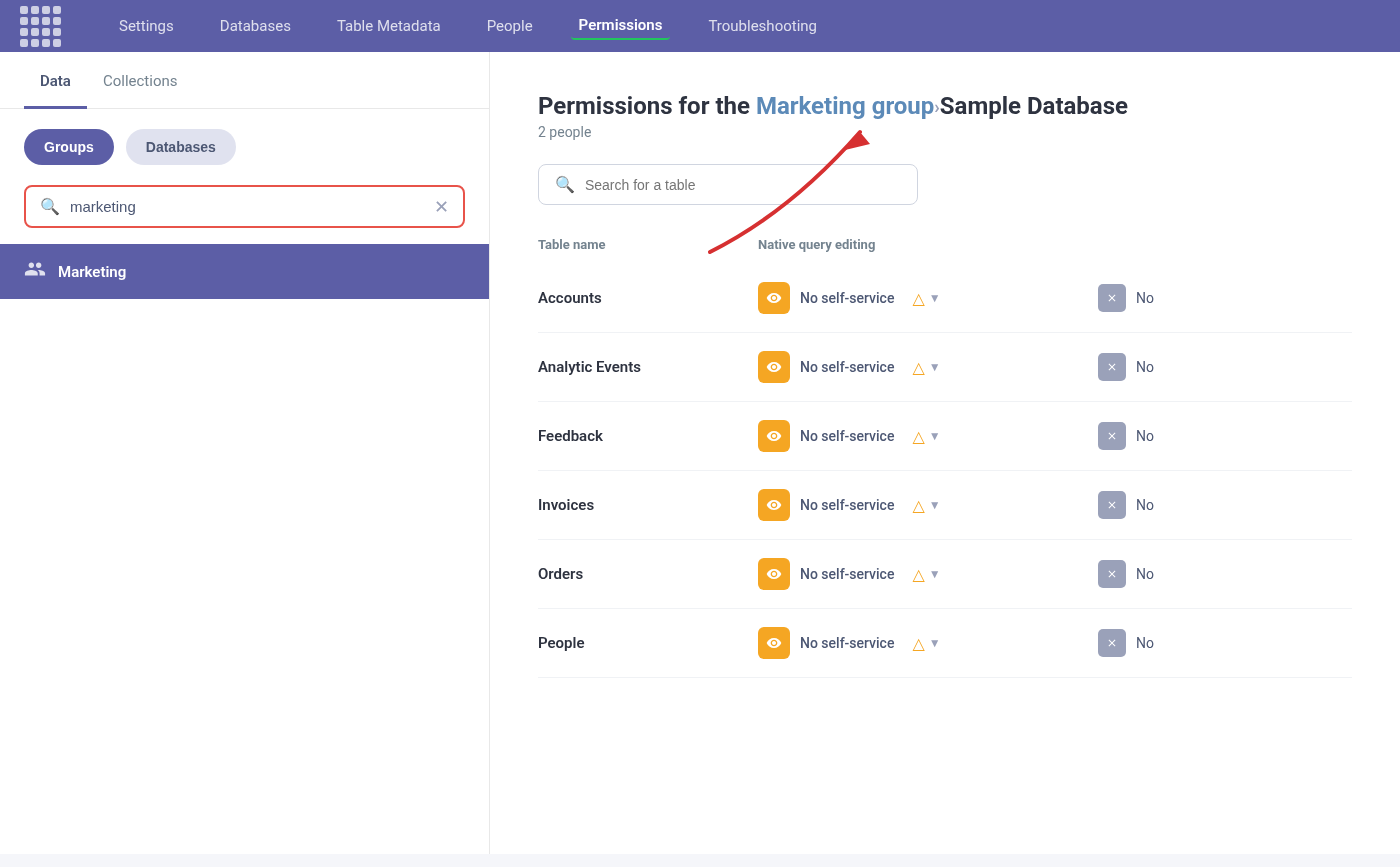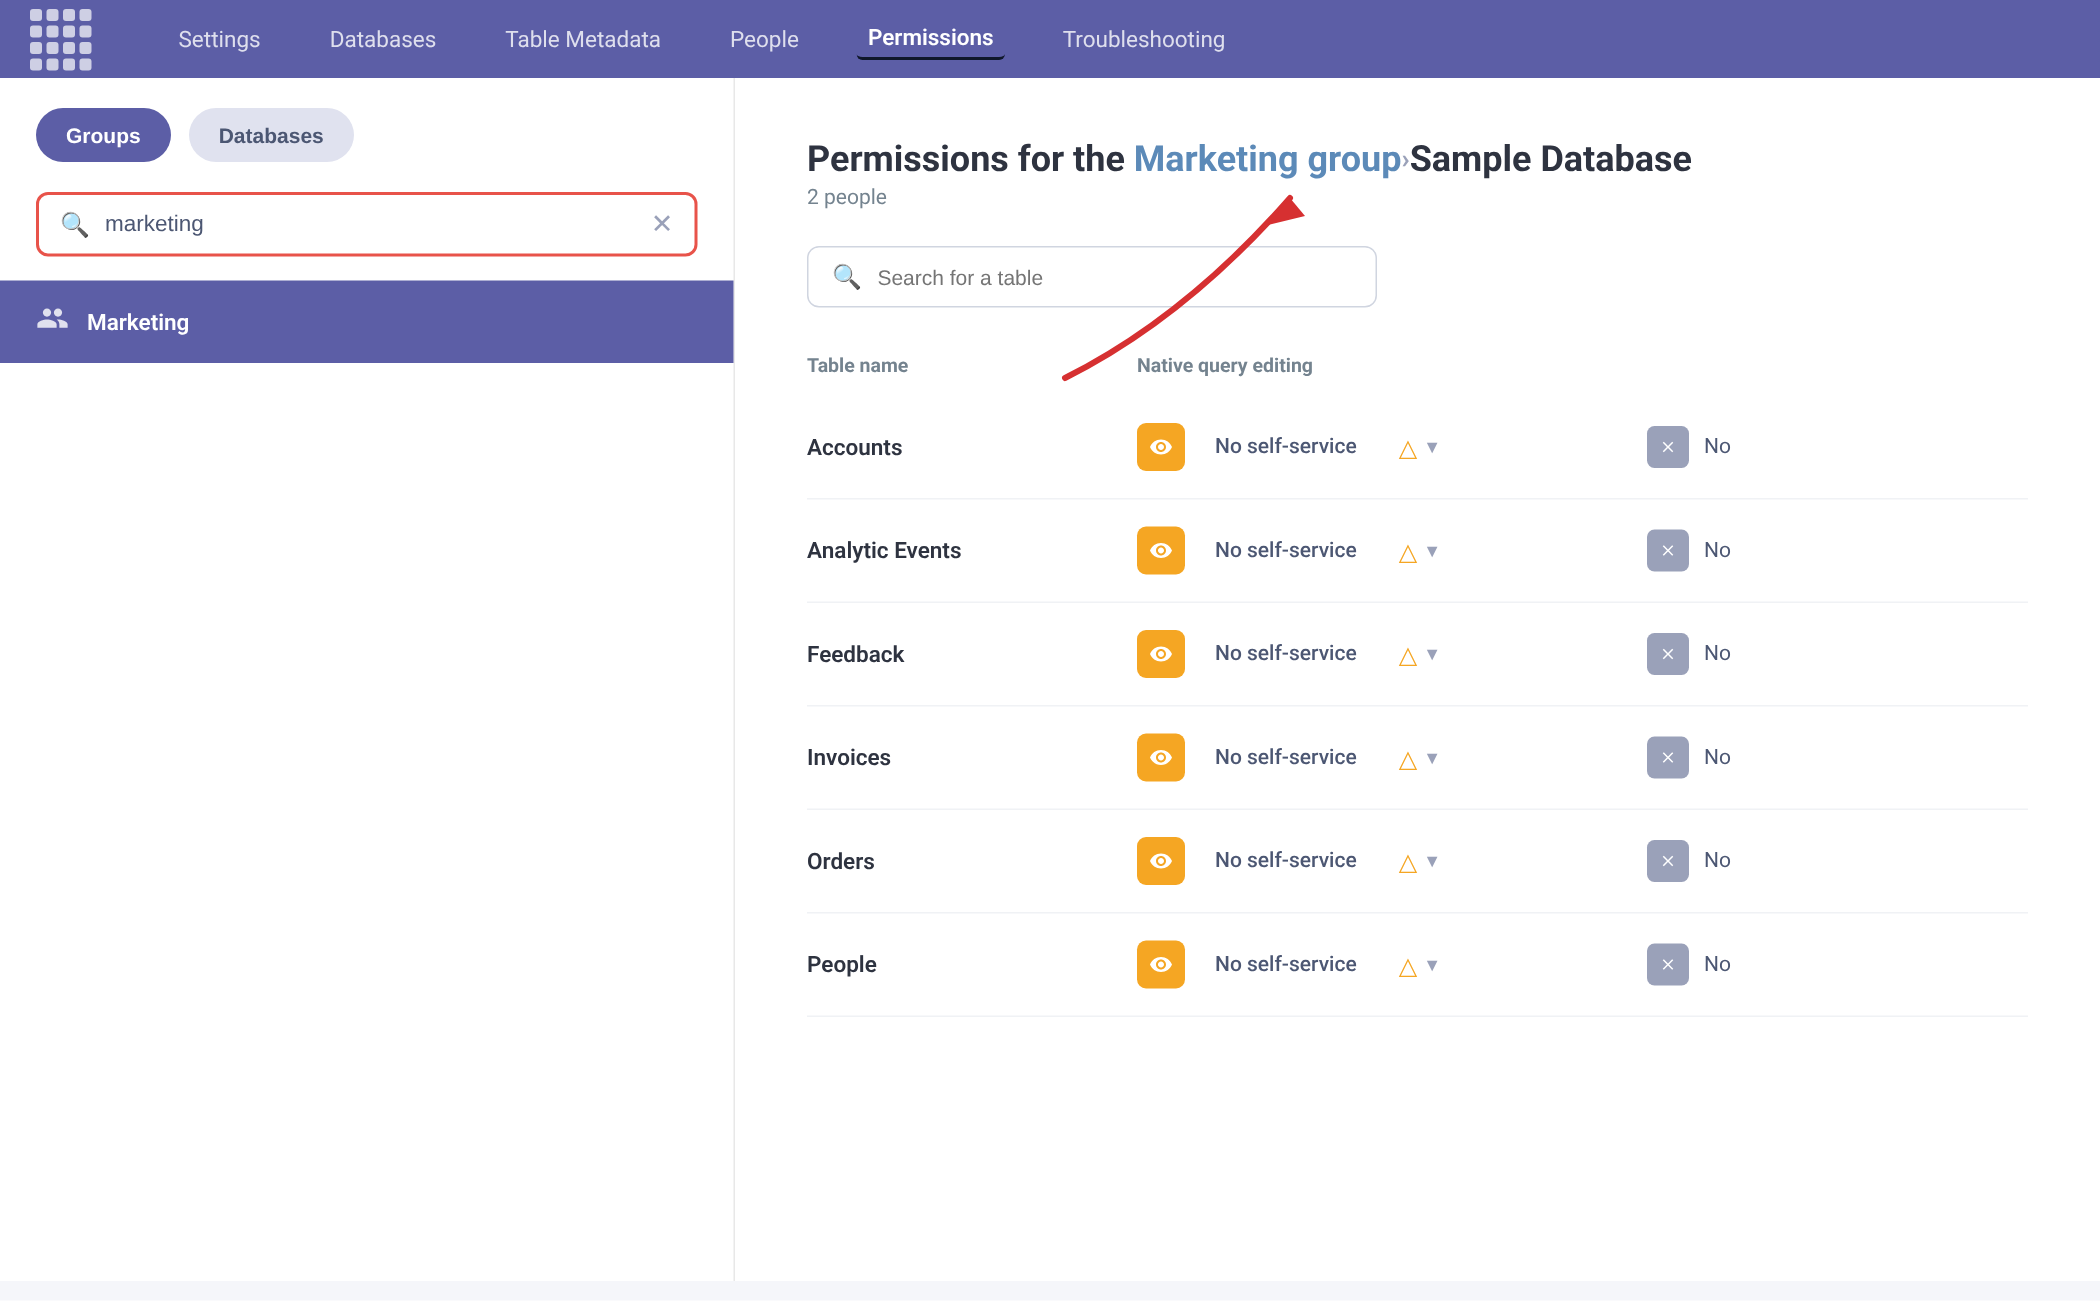--- a/index.html
+++ b/index.html
@@ -29,21 +29,21 @@
       color: rgba(255,255,255,0.8);
       font-size: 15px;
       cursor: pointer;
       padding: 4px 8px;
       border-radius: 4px;
       text-decoration: none;
     }
     .nav-item.active {
       color: #fff;
       font-weight: 600;
-      border-bottom: 2px solid #0f172a;
+      border-bottom: 2px solid #22c55e;
     }
 
     
     .main-layout {
       display: flex;
       height: calc(100vh - 65px);
     }
 
     
     .sidebar {
@@ -234,21 +234,21 @@
       border-bottom: 1px solid #f0f2f5;
     }
     .table-name {
       font-size: 15px;
       font-weight: 600;
       color: #2e3340;
     }
     .data-access-cell {
       display: flex;
       align-items: center;
-      gap: 20px;
+      gap: 10px;
     }
     .eye-icon-btn {
       width: 32px;
       height: 32px;
       background: #f5a623;
       border-radius: 6px;
       display: flex;
       align-items: center;
       justify-content: center;
       cursor: pointer;
@@ -335,20 +335,24 @@
   <a class="nav-item">Table Metadata</a>
   <a class="nav-item">People</a>
   <a class="nav-item active">Permissions</a>
   <a class="nav-item">Troubleshooting</a>
 </nav>
 
 <div class="main-layout">
 
   <aside class="sidebar">
 
+    <div class="sidebar-tabs">
+      <div class="sidebar-tab active">Data</div>
+      <div class="sidebar-tab">Collections</div>
+    </div>
 
     <div class="sidebar-buttons">
       <button class="btn-groups">Groups</button>
       <button class="btn-databases">Databases</button>
     </div>
 
     <div class="search-container">
       <div class="search-box">
         <span class="search-icon-small">🔍</span>
         <input class="search-input" type="text" value="marketing" style="">

